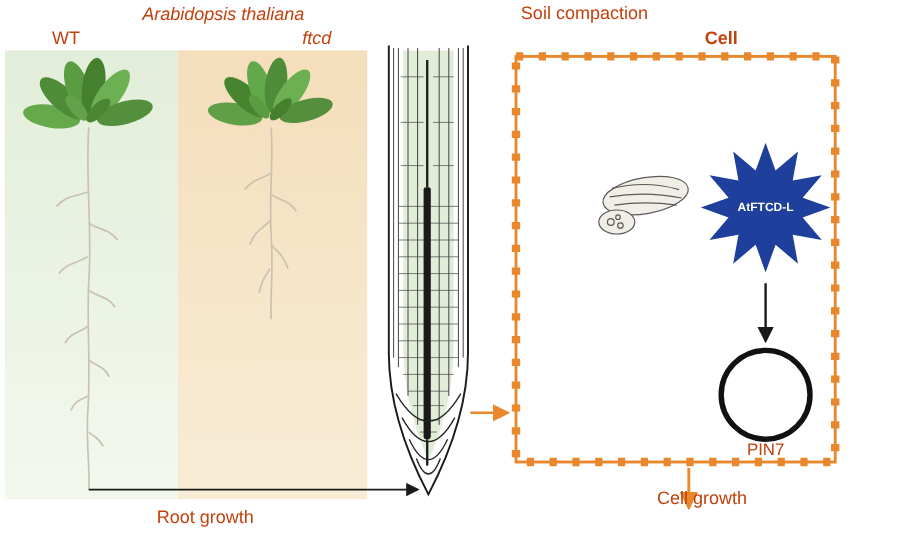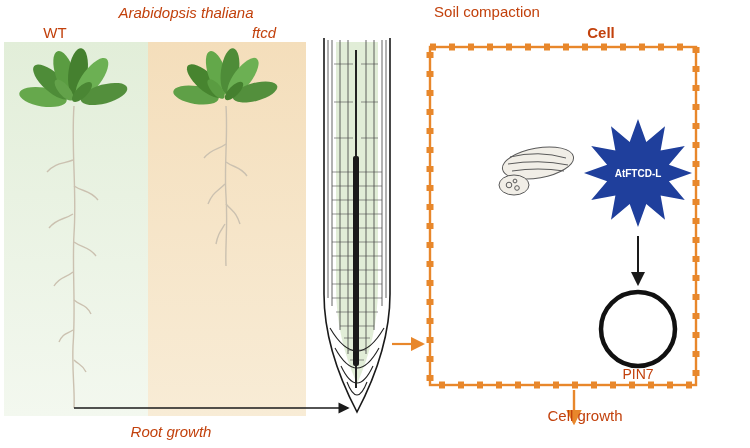--- a/index.html
+++ b/index.html
@@ -143,16 +143,16 @@
     <line x1="574" y1="390" x2="574" y2="423" stroke-width="2.4" marker-end="url(#mOrange)" stroke="#E8872B"></line>
   </svg>
 
   <div class="lbl italic" style="left:186px;top:13px;">Arabidopsis thaliana</div>
   <div class="lbl" style="left:55px;top:33px;">WT</div>
   <div class="lbl italic" style="left:224px;top:33px;margin-left:40px;">ftcd</div>
   <div class="lbl" style="left:487px;top:12px;">Soil compaction</div>
   <div class="lbl" style="left:601px;top:33px;font-weight:bold;">Cell</div>
   <div class="lbl star-lbl" style="left:638px;top:173px;">AtFTCD-L</div>
   <div class="lbl pin-lbl" style="left:638px;top:329px;">PIN7</div>
-  <div class="lbl" style="left:171px;top:432px;font-style:italic;">Root growth</div>
+  <div class="lbl" style="left:171px;top:432px;">Root growth</div>
   <div class="lbl" style="left:585px;top:416px;">Cell growth</div>
 
 </div>
 
 </body></html>

